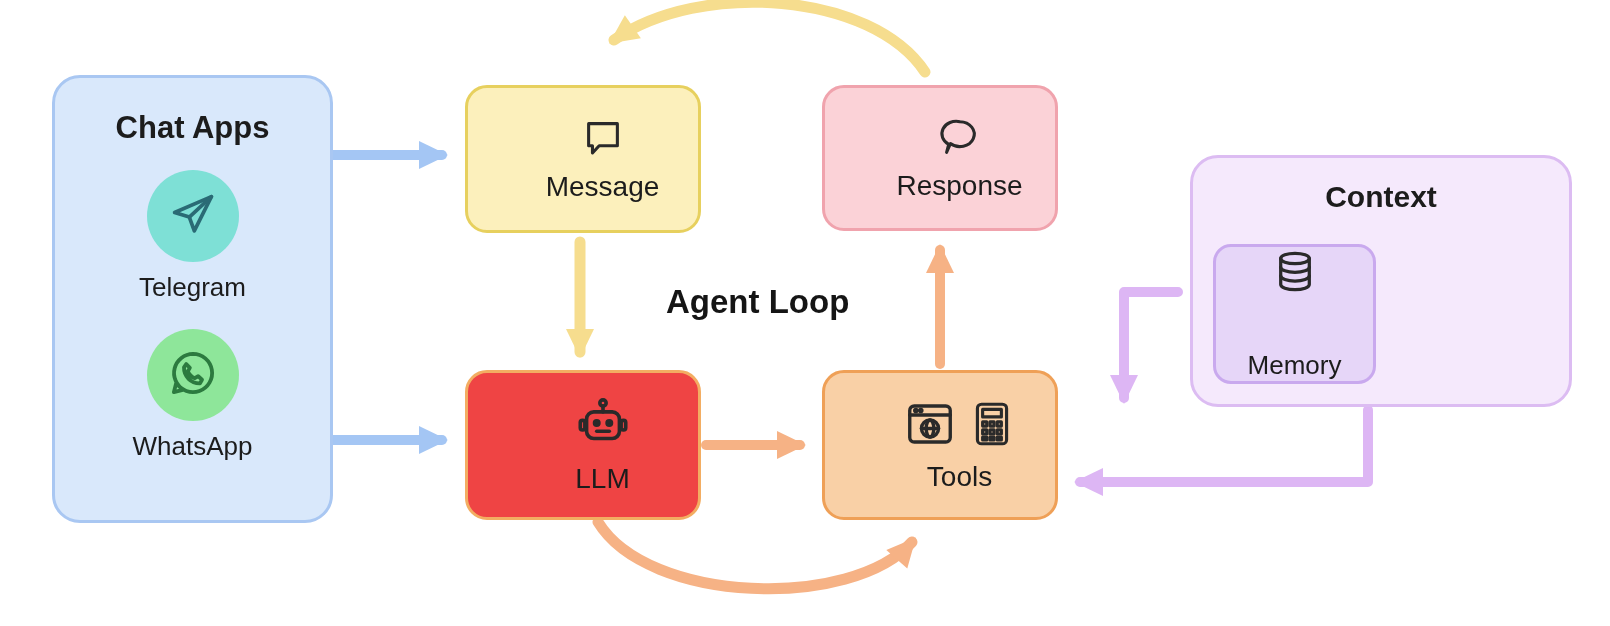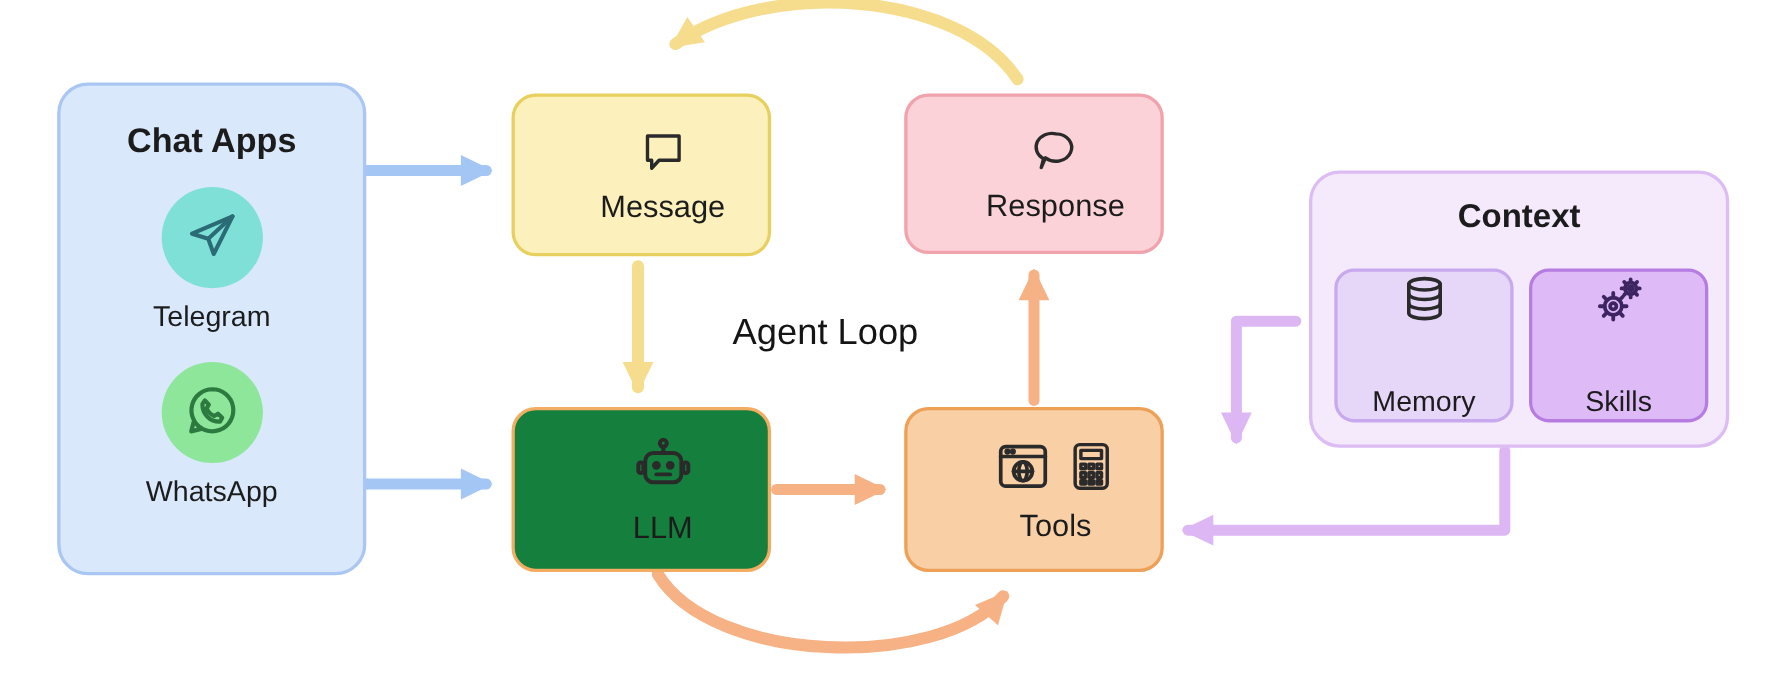--- a/index.html
+++ b/index.html
@@ -4,30 +4,30 @@
 <style>
   html,body{margin:0;padding:0;background:#ffffff;font-family:"Liberation Sans", sans-serif;color:#1c1c1c;}
   .canvas{position:relative;width:1610px;height:626px;overflow:hidden;background:#ffffff;}
   .arrows{position:absolute;left:0;top:0;width:1610px;height:626px;z-index:1;}
   .node{position:absolute;z-index:2;box-sizing:border-box;display:flex;flex-direction:column;align-items:center;justify-content:center;border-radius:22px;padding-left:39px;}
   .node .nlabel{font-size:28px;font-weight:500;margin-top:6px;}
   .panel{position:absolute;z-index:2;box-sizing:border-box;border-radius:28px;margin-left:12px;}
   .panel-title{text-align:center;font-size:30px;font-weight:600;}
   .chip-circle{border-radius:50%;display:flex;align-items:center;justify-content:center;}
   .chip-label{font-size:26px;margin-top:10px;text-align:left;}
-  .center-label{position:absolute;z-index:2;font-size:33px;font-weight:400;color:#151515;}
+  .center-label{position:absolute;z-index:2;font-size:33px;font-weight:700;color:#151515;}
   .subnode{position:absolute;box-sizing:border-box;border-radius:18px;display:flex;flex-direction:column;align-items:center;justify-content:space-between;}
   .subnode .nlabel{font-size:26px;font-weight:500;margin-top:4px;}
   .iconrow{display:flex;gap:10px;align-items:center;}
 
   
   .box-chatapps{left:40px;top:75px;width:281px;height:448px;background:#d9e8fb;border:3px solid #a9c7f2;}
   .box-message{left:465px;top:85px;width:236px;height:148px;background:#fcf0bc;border:3px solid #e7d05e;}
   .box-response{left:822px;top:85px;width:236px;height:146px;background:#fbd2d7;border:3px solid #f0a3ad;}
-  .box-llm{left:465px;top:370px;width:236px;height:150px;background:#15803d;border:3px solid #f3ad62;}
+  .box-llm{left:465px;top:370px;width:236px;height:150px;background:#ef4444;border:3px solid #f3ad62;}
   .box-tools{left:822px;top:370px;width:236px;height:150px;background:#f9d0a6;border:3px solid #efa057;}
   .box-context{left:1178px;top:155px;width:382px;height:252px;background:#f5e9fc;border:3px solid #dcbcf2;}
   .box-memory{left:20px;top:86px;width:163px;height:140px;background:#e6d6f8;border:3px solid #c9a9ee;}
   .box-skills{left:197px;top:86px;width:163px;height:140px;background:#debbf6;border:3px solid #b77ce2;}
 
   .chatapps-inner{display:flex;flex-direction:column;align-items:center;padding-top:32px;height:100%;box-sizing:border-box;}
   .chatapps-title{font-size:31px;font-weight:600;margin-bottom:24px;}
   .tg-circle{width:92px;height:92px;background:#7ee0d6;}
   .wa-circle{width:92px;height:92px;background:#8ee69a;margin-top:26px;}
 </style>
@@ -171,28 +171,15 @@
         <svg width="52" height="52" viewBox="0 0 24 24" fill="none" stroke="#2a2a2a" stroke-width="1.5" stroke-linejoin="round" stroke-linecap="round">
           <ellipse cx="12" cy="5.3" rx="6.6" ry="2.4"></ellipse>
           <path d="M5.4 5.3 v12 a6.6 2.4 0 0 0 13.2 0 v-12"></path>
           <path d="M5.4 9.3 a6.6 2.4 0 0 0 13.2 0"></path>
           <path d="M5.4 13.3 a6.6 2.4 0 0 0 13.2 0"></path>
         </svg>
       </span>
       <div class="nlabel">Memory</div>
     </div>
 
-    <div class="subnode box-skills">
-      <span>
-        <svg width="52" height="52" viewBox="0 0 24 24" fill="none" stroke="#3d2462" stroke-width="1.6" stroke-linejoin="round" stroke-linecap="round">
-          <circle cx="9.5" cy="14.5" r="3.6"></circle>
-          <circle cx="9.5" cy="14.5" r="1.3"></circle>
-          <path d="M9.5 10.9 v-2 M9.5 18.1 v2 M5.9 14.5 h-2 M13.1 14.5 h2 M6.9 11.9 l-1.4 -1.4 M12.1 17.1 l1.4 1.4 M6.9 17.1 l-1.4 1.4 M12.1 11.9 l1.4 -1.4"></path>
-          <circle cx="16.8" cy="7" r="2.4"></circle>
-          <circle cx="16.8" cy="7" r="0.8"></circle>
-          <path d="M16.8 4.6 v-1.4 M16.8 9.4 v1.4 M14.4 7 h-1.4 M19.2 7 h1.4 M15.1 5.3 l-1 -1 M18.5 8.7 l1 1 M15.1 8.7 l-1 1 M18.5 5.3 l1 -1"></path>
-        </svg>
-      </span>
-      <div class="nlabel">Skills</div>
-    </div>
   </div>
 
 </div>
 
 </body></html>

